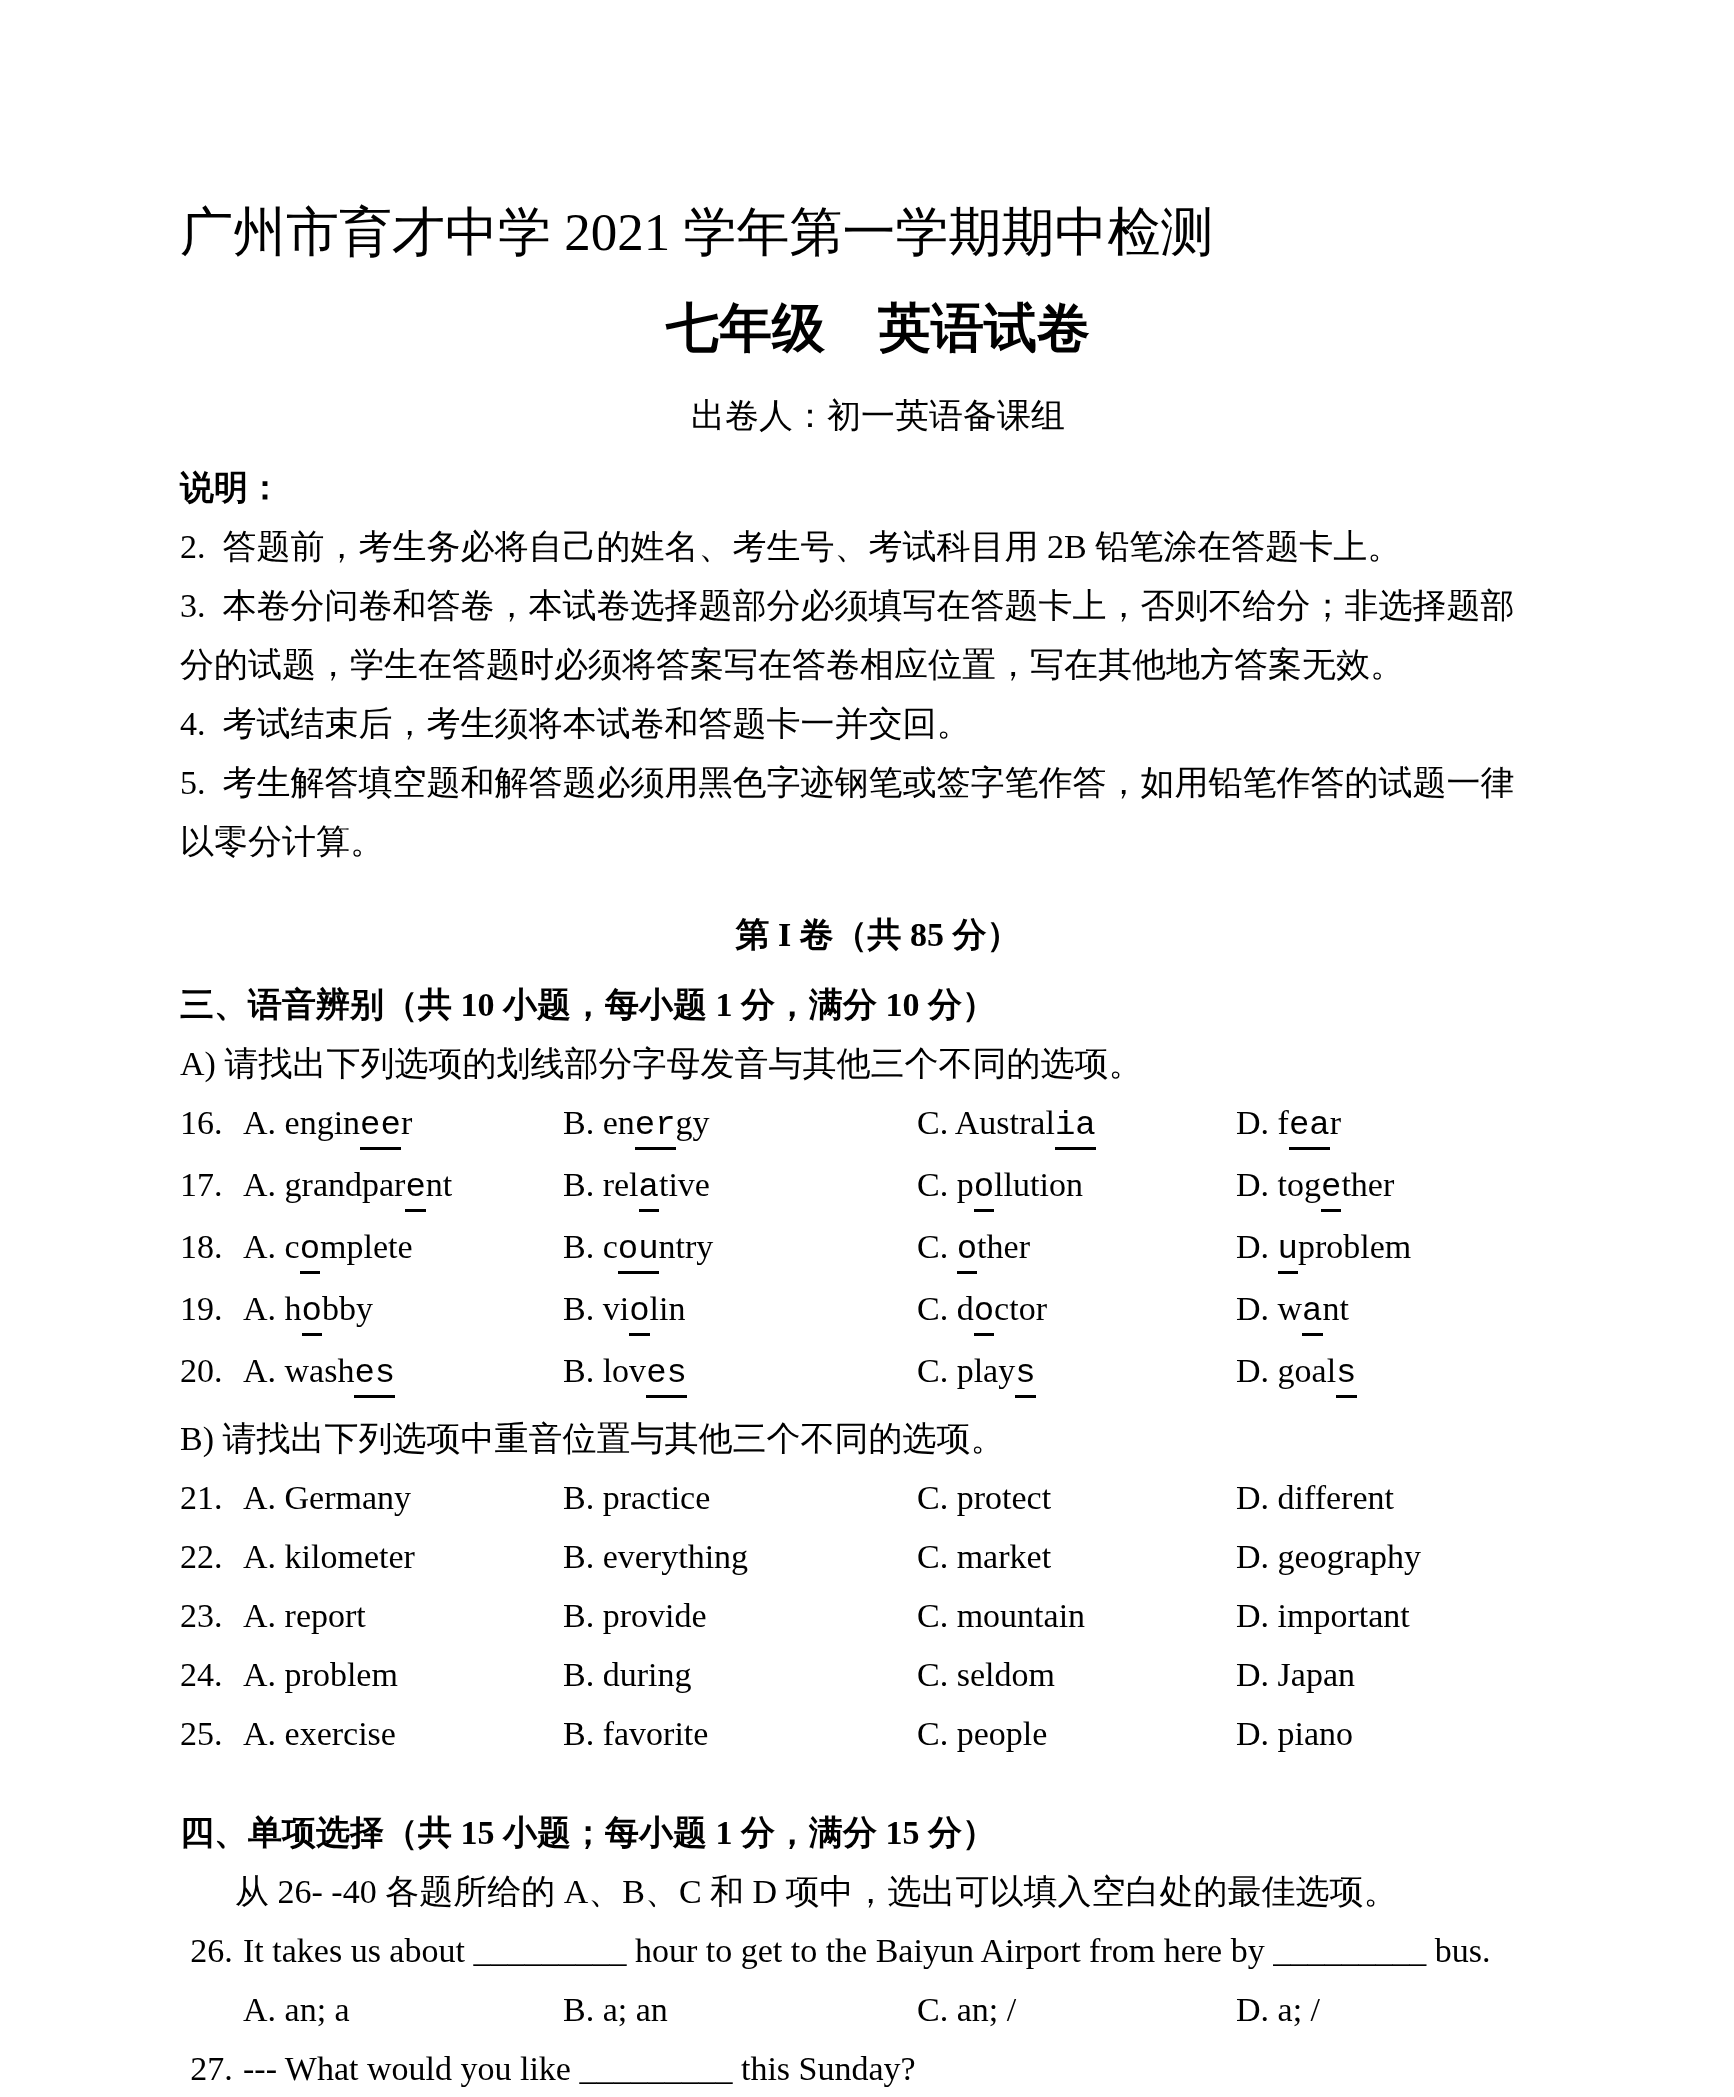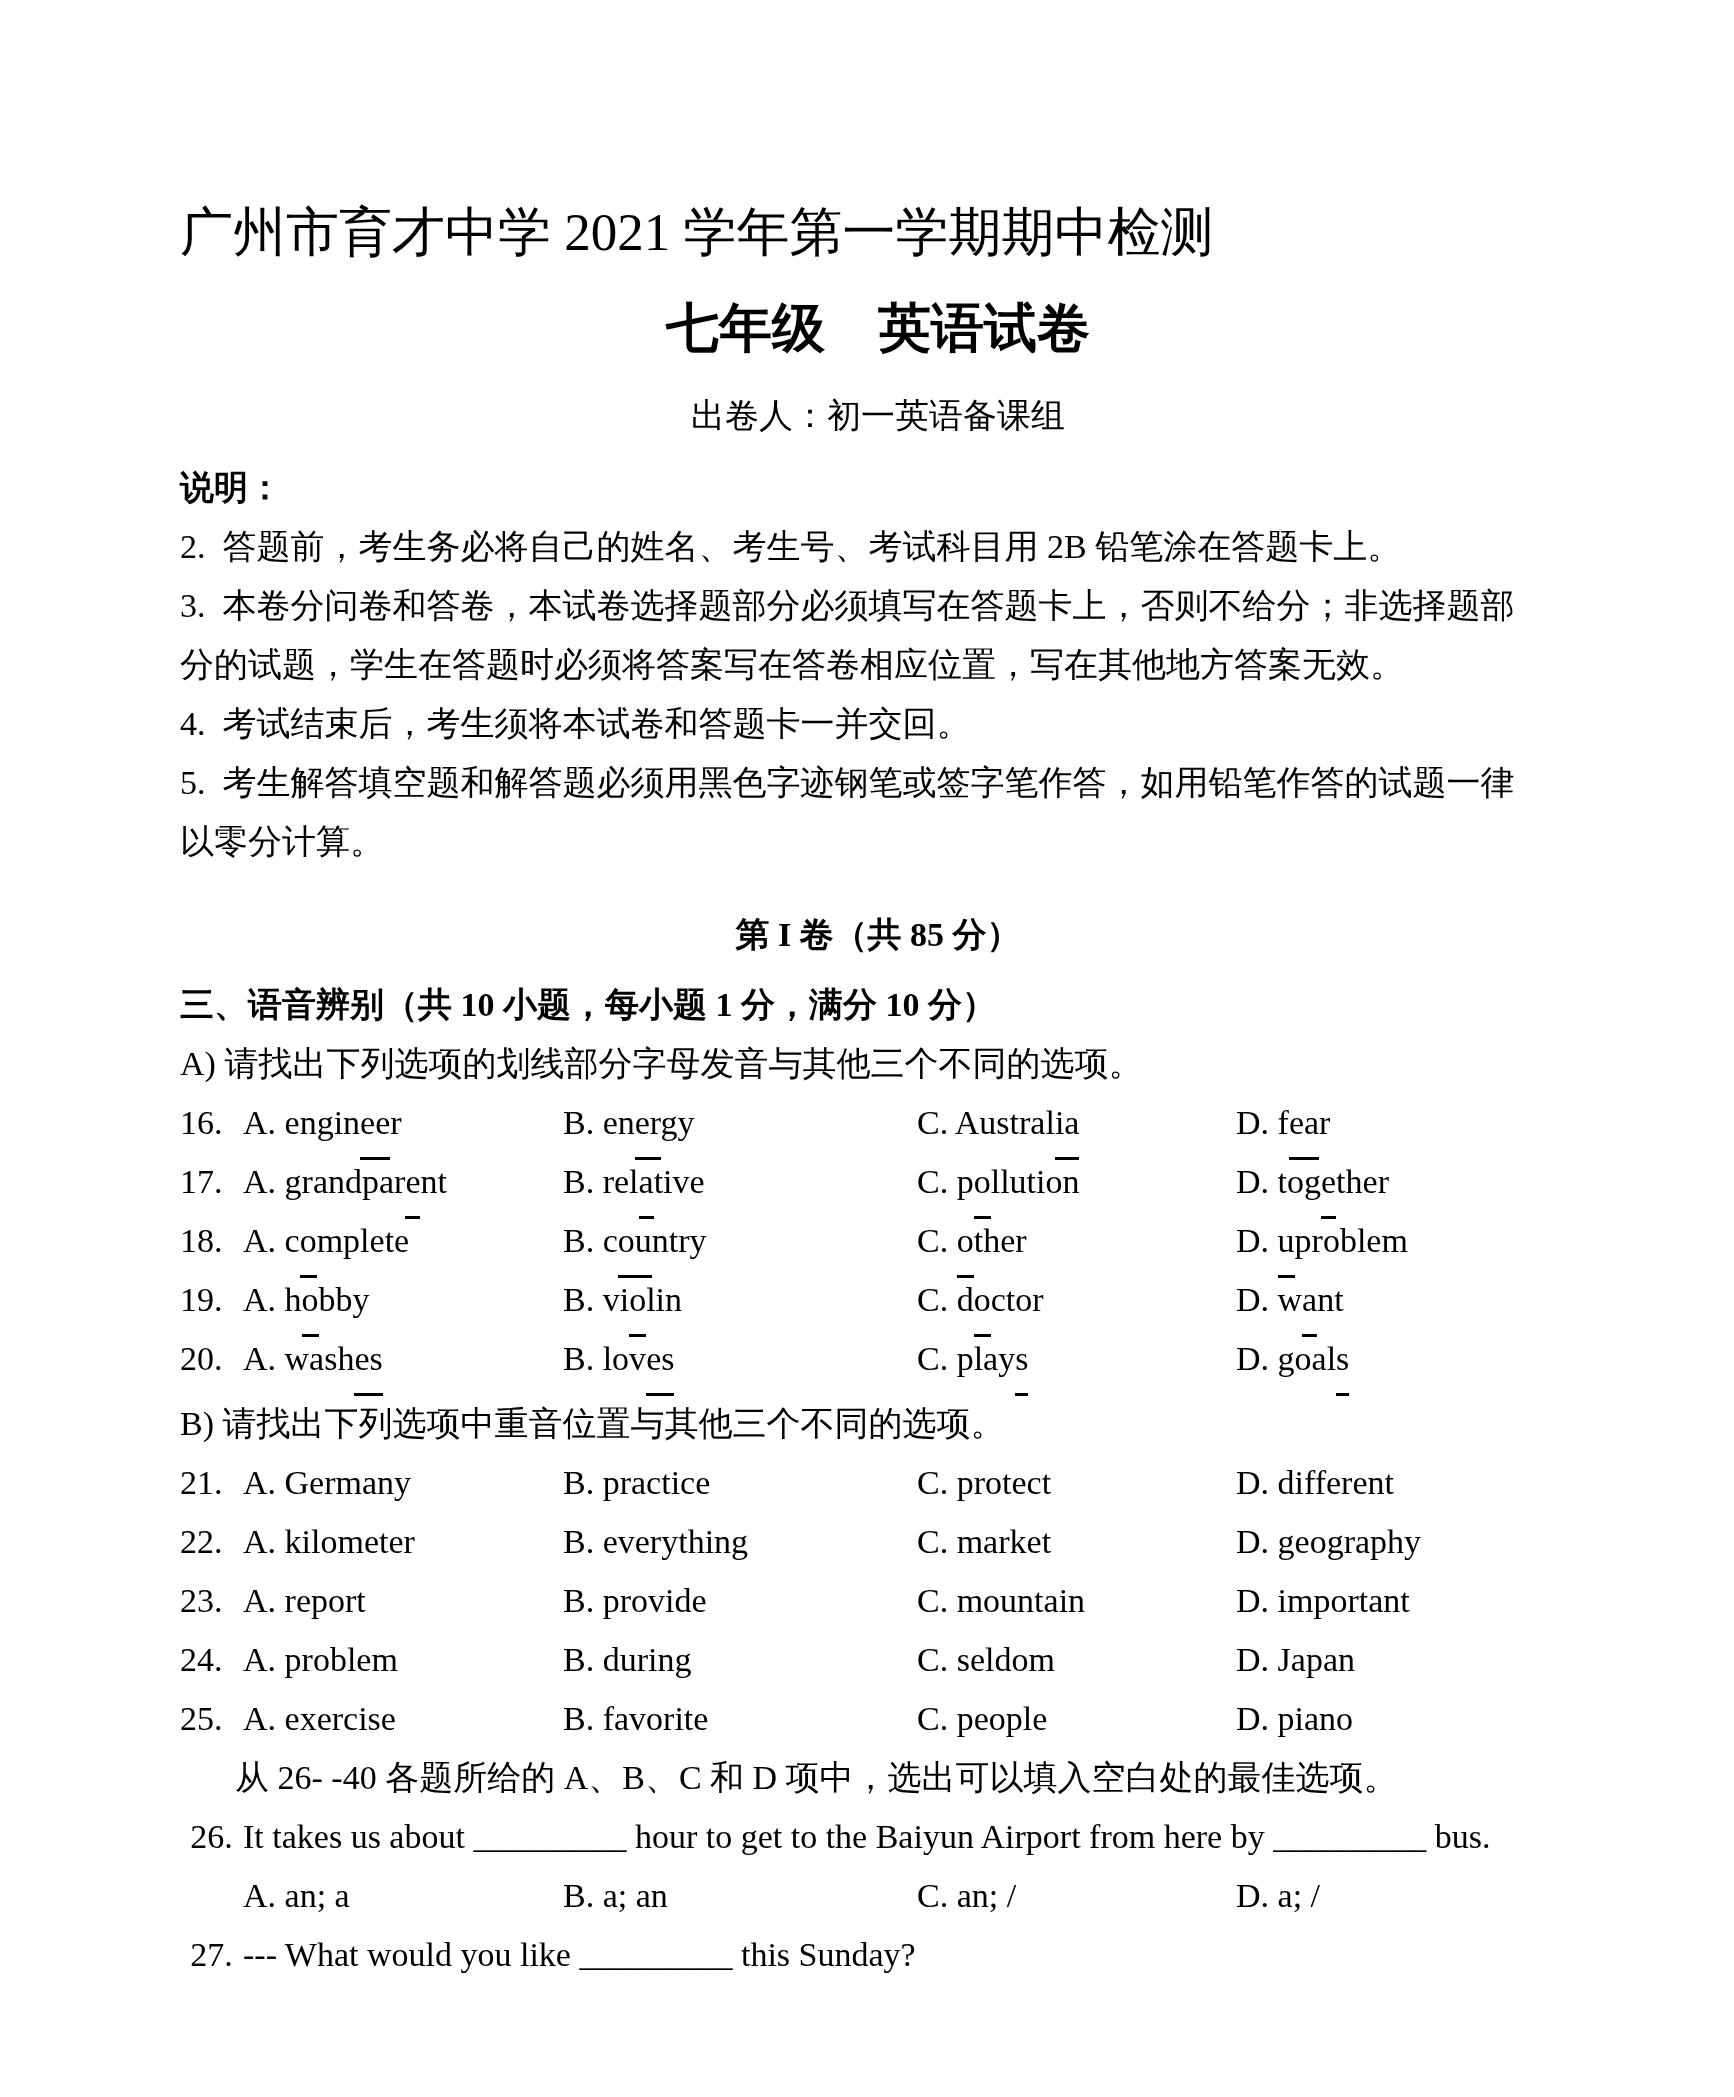--- a/index.html
+++ b/index.html
@@ -43,21 +43,22 @@
   }
   .qrow .qnum { white-space: pre; }
   .opt { white-space: pre; }
 
   .qline { display: flex; font-size: 34px; line-height: 59px; }
   .qline .qnum { flex: 0 0 63px; white-space: pre; text-align: center; }
   .qline .qtext { flex: none; white-space: pre; }
 
   .u {
     border-bottom: 3.4px solid #000;
-    padding-bottom: 16px;
+    padding-bottom: 3px;
+    font-family: Liberation Mono, monospace;
   }
 </style>
 </head>
 <body>
 
 <div class="page">
   <div class="content">
 
     <div class="t1">广州市育才中学 2021 学年第一学期期中检测</div>
     <div class="t2">七年级　英语试卷</div>
@@ -147,20 +148,21 @@
       <span class="opt">D. Japan</span>
     </div>
     <div class="qrow">
       <span class="qnum">25.</span>
       <span class="opt">A. exercise</span>
       <span class="opt">B. favorite</span>
       <span class="opt">C. people</span>
       <span class="opt">D. piano</span>
     </div>
 
+    <div class="line bold sec4h">四、单项选择（共 15 小题；每小题 1 分，满分 15 分）</div>
     <div class="line indent">从 26- -40 各题所给的 A、B、C 和 D 项中，选出可以填入空白处的最佳选项。</div>
 
     <div class="qline">
       <span class="qnum">26.</span>
       <span class="qtext">It takes us about _________ hour to get to the Baiyun Airport from here by _________ bus.</span>
     </div>
     <div class="qrow">
       <span class="qnum"></span>
       <span class="opt">A. an; a</span>
       <span class="opt">B. a; an</span>

